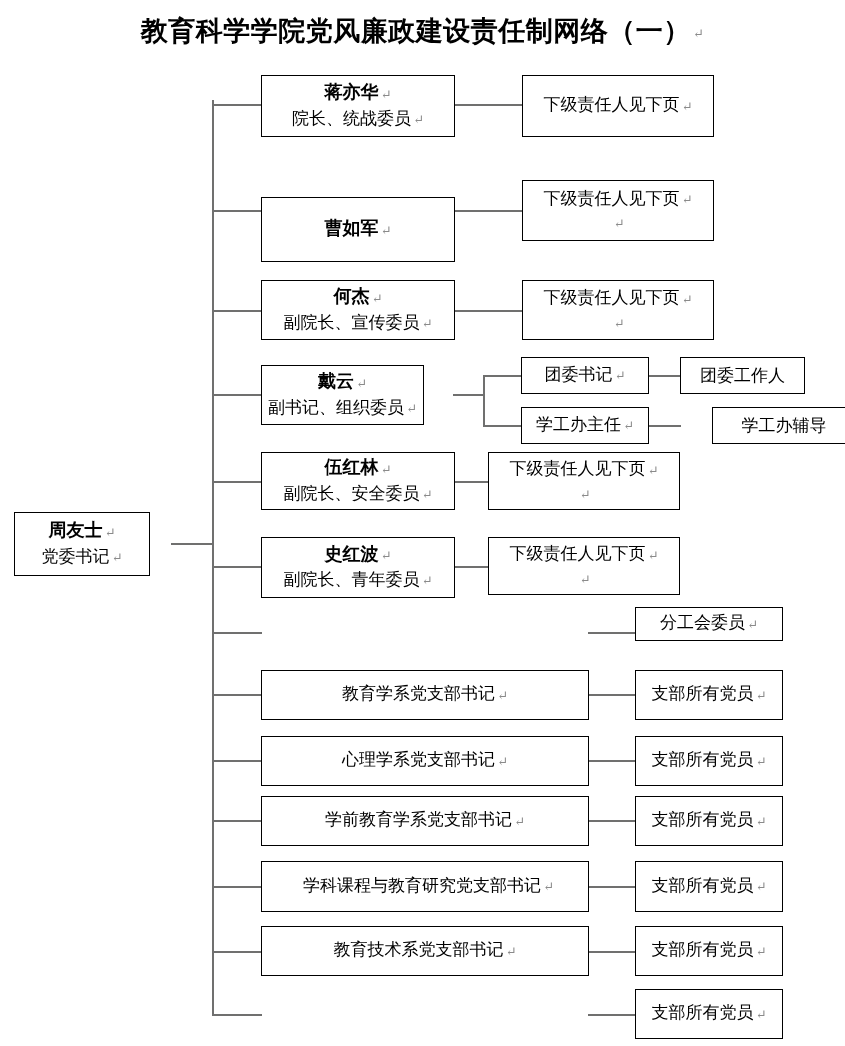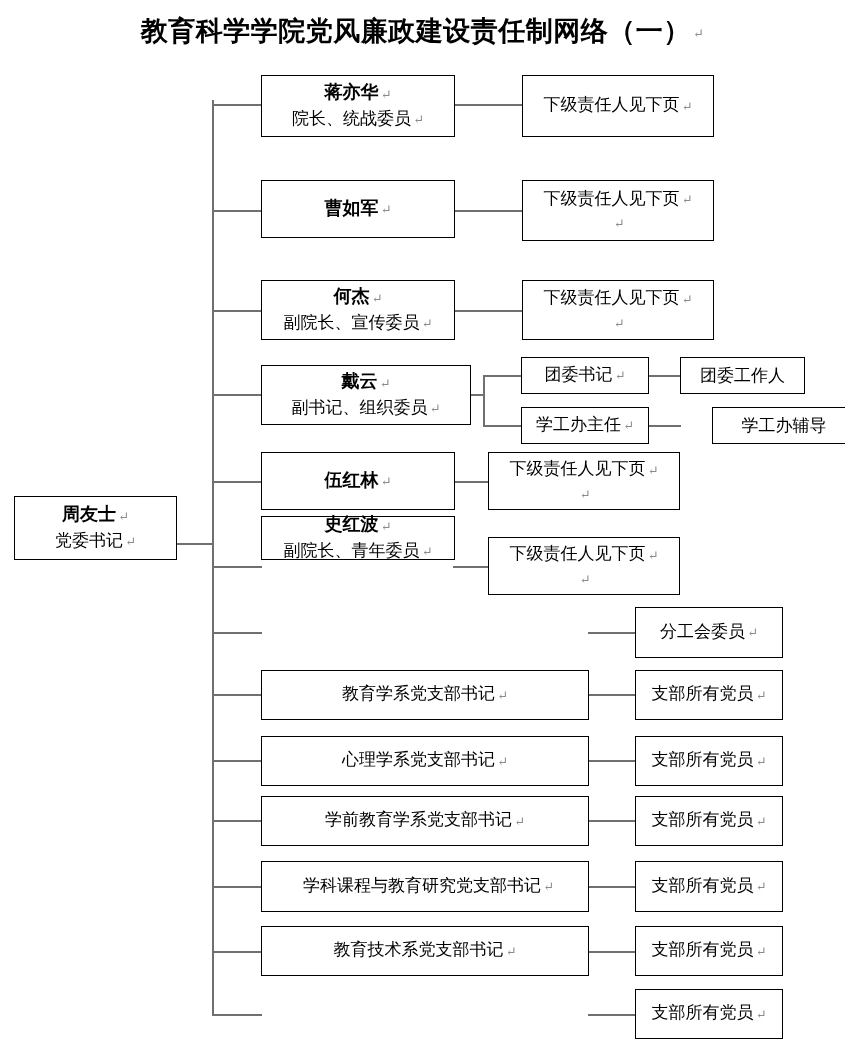--- a/index.html
+++ b/index.html
@@ -122,44 +122,45 @@
   <div class="ln h" style="left:648px; top:425px; width:33px;"></div>
 
   <div class="ln h" style="left:588px; top:632px; width:48px;"></div>
   <div class="ln h" style="left:588px; top:694px; width:48px;"></div>
   <div class="ln h" style="left:588px; top:760px; width:48px;"></div>
   <div class="ln h" style="left:588px; top:820px; width:48px;"></div>
   <div class="ln h" style="left:588px; top:886px; width:48px;"></div>
   <div class="ln h" style="left:588px; top:951px; width:48px;"></div>
   <div class="ln h" style="left:588px; top:1014px; width:48px;"></div>
 
-  <div class="box" style="left:14px; top:496px; width:163px; height:64px;">
+  <div class="box" style="left:14px; top:512px; width:136px; height:64px;">
     <span class="nm"><span>周友士</span><span class="pilcrow">↵</span></span>
     <span class="ti"><span>党委书记</span><span class="pilcrow">↵</span></span>
   </div>
 
   <div class="box" style="left:261px; top:75px; width:194px; height:62px;align-items:center;">
     <span class="nm"><span>蒋亦华</span><span class="pilcrow">↵</span></span>
     <span class="ti"><span>院长、统战委员</span><span class="pilcrow">↵</span></span>
   </div>
-  <div class="box" style="left:261px; top:180px; width:194px; height:58px;">
+  <div class="box" style="left:261px; top:197px; width:194px; height:65px;">
     <span class="nm"><span>曹如军</span><span class="pilcrow">↵</span></span>
   </div>
   <div class="box" style="left:261px; top:280px; width:194px; height:60px;">
     <span class="nm"><span>何杰</span><span class="pilcrow">↵</span></span>
     <span class="ti"><span>副院长、宣传委员</span><span class="pilcrow">↵</span></span>
   </div>
-  <div class="box" style="left:261px; top:365px; width:210px; height:60px;">
+  <div class="box" style="left:261px; top:365px; width:163px; height:60px;">
     <span class="nm"><span>戴云</span><span class="pilcrow">↵</span></span>
     <span class="ti"><span>副书记、组织委员</span><span class="pilcrow">↵</span></span>
   </div>
   <div class="box" style="left:261px; top:452px; width:194px; height:58px;">
     <span class="nm"><span>伍红林</span><span class="pilcrow">↵</span></span>
-  </div>
-  <div class="box" style="left:261px; top:516px; width:194px; height:44px;">
+    <span class="ti"><span>副院长、安全委员</span><span class="pilcrow">↵</span></span>
+  </div>
+  <div class="box" style="left:261px; top:537px; width:194px; height:61px;">
     <span class="nm"><span>史红波</span><span class="pilcrow">↵</span></span>
     <span class="ti"><span>副院长、青年委员</span><span class="pilcrow">↵</span></span>
   </div>
 
   <div class="box" style="left:522px; top:75px; width:192px; height:62px;">
     <span class="single"><span>下级责任人见下页</span><span class="pilcrow">↵</span></span>
   </div>
   <div class="box" style="left:522px; top:180px; width:192px; height:61px;">
     <span class="single"><span>下级责任人见下页</span><span class="pilcrow">↵</span></span>
     <span class="single blank"><span class="pilcrow">↵</span></span>
@@ -183,21 +184,21 @@
   <div class="box" style="left:680px; top:357px; width:125px; height:37px;">
     <span class="single">团委工作人</span>
   </div>
   <div class="box" style="left:521px; top:407px; width:128px; height:37px;">
     <span class="single"><span>学工办主任</span><span class="pilcrow">↵</span></span>
   </div>
   <div class="box" style="left:712px; top:407px; width:144px; height:37px;">
     <span class="single">学工办辅导</span>
   </div>
 
-  <div class="box" style="left:635px; top:607px; width:148px; height:51px;">
+  <div class="box" style="left:635px; top:607px; width:148px; height:34px;">
     <span class="single"><span>分工会委员</span><span class="pilcrow">↵</span></span>
   </div>
 
   <div class="box" style="left:261px; top:670px; width:328px; height:50px;">
     <span class="single"><span>教育学系党支部书记</span><span class="pilcrow">↵</span></span>
   </div>
   <div class="box" style="left:635px; top:670px; width:148px; height:50px;">
     <span class="single"><span>支部所有党员</span><span class="pilcrow">↵</span></span>
   </div>
 

